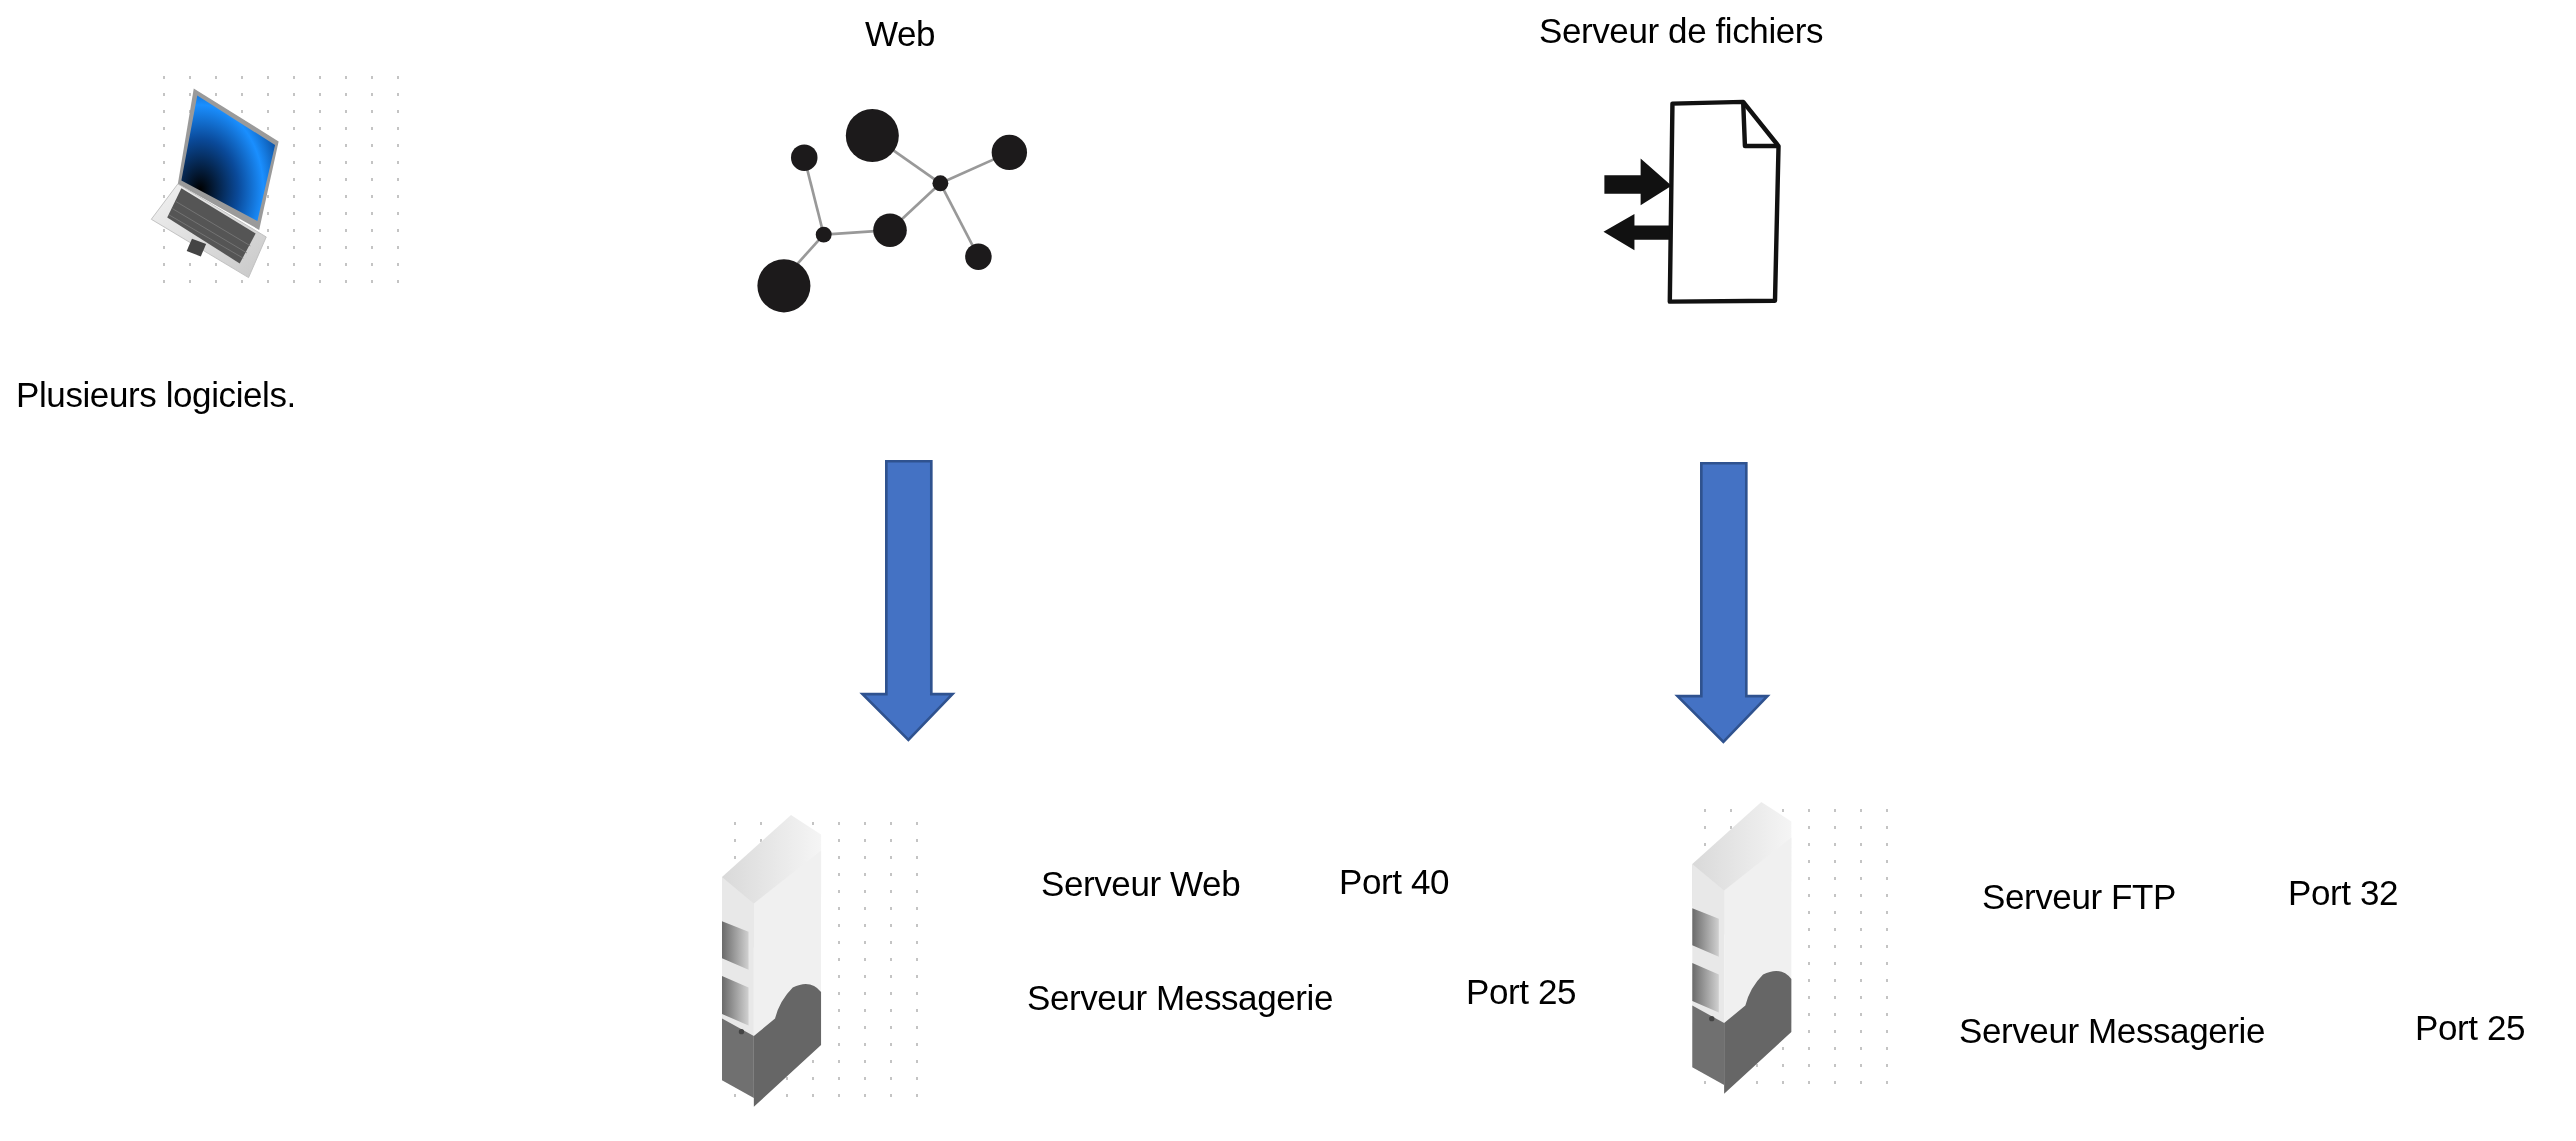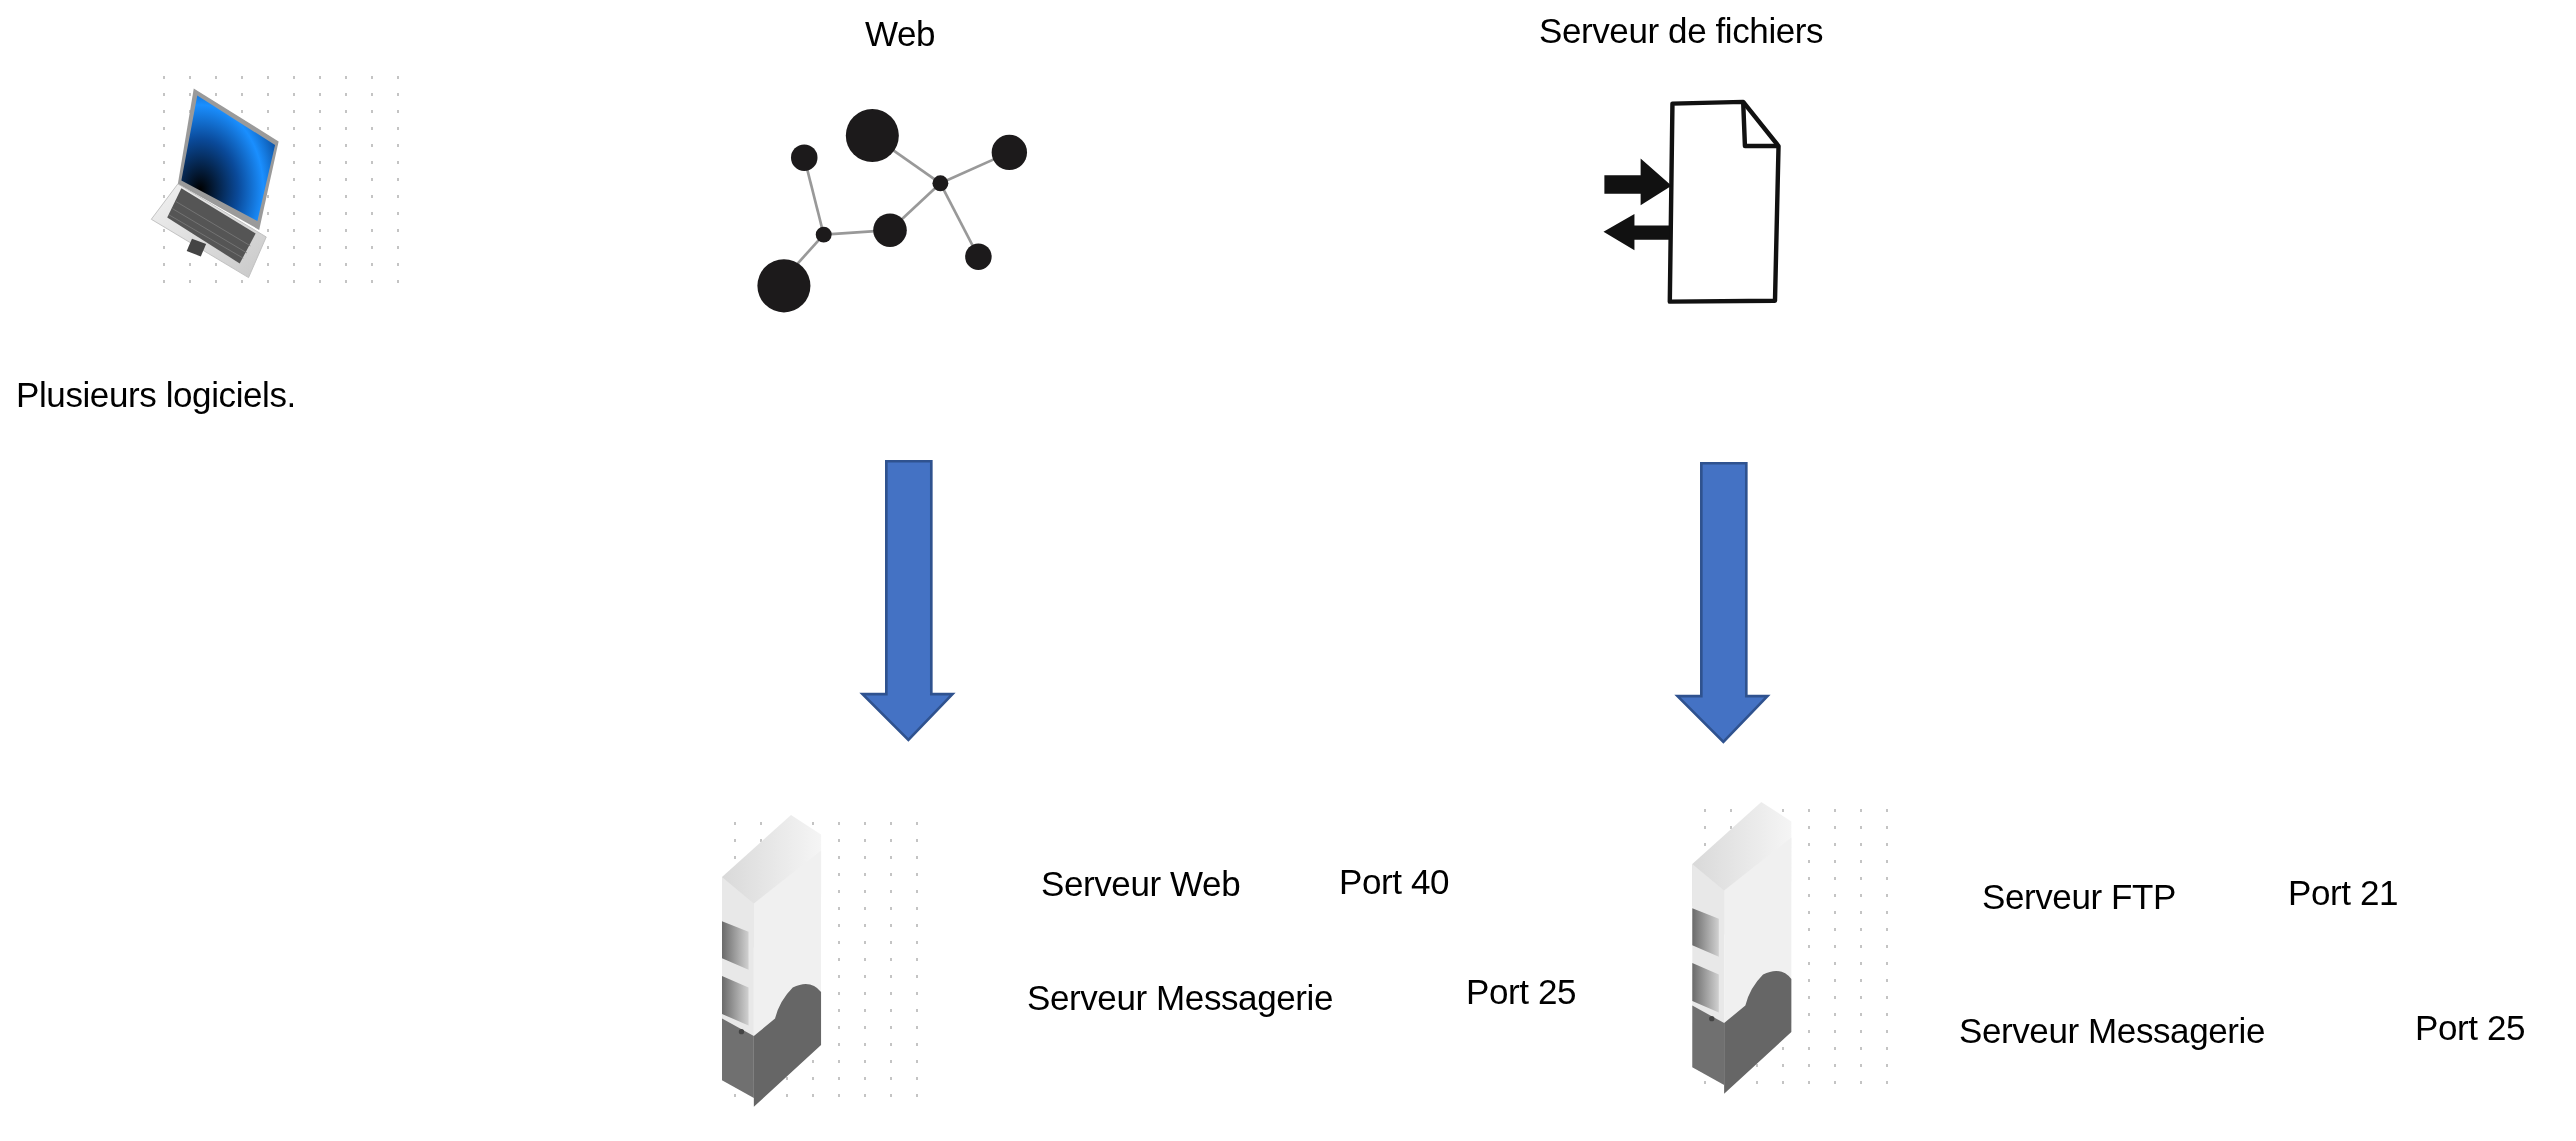--- a/index.html
+++ b/index.html
@@ -125,17 +125,17 @@
     <polygon points="36,100 112,40 112,250 36,318" fill="#f0f0f0"></polygon>
     <path d="M36,330 L36,250 L60,230 Q65,210 80,195 Q100,185 112,200 L112,260 Z" fill="#666"></path>
     <polygon points="0,230 36,250 36,320 0,300" fill="#707070"></polygon>
     <polygon points="0,120 30,132 30,175 0,162" fill="url(#slot1)"></polygon>
     <polygon points="0,182 30,195 30,238 0,225" fill="url(#slot1)"></polygon>
     <circle cx="22" cy="245" r="3" fill="#444"></circle>
   </svg>
 </div>
 <div>
   <div class="label" style="left:1982px; top:879px;text-align:center;">Serveur FTP</div>
-  <div class="label" style="left:2288px; top:875px;">Port 21</div>
+  <div class="label" style="left:2288px; top:875px;">Port 32</div>
   <div class="label" style="left:1959px; top:1013px;">Serveur Messagerie</div>
   <div class="label" style="left:2415px; top:1010px;">Port 25</div>
 </div>
 
 
 </body></html>

